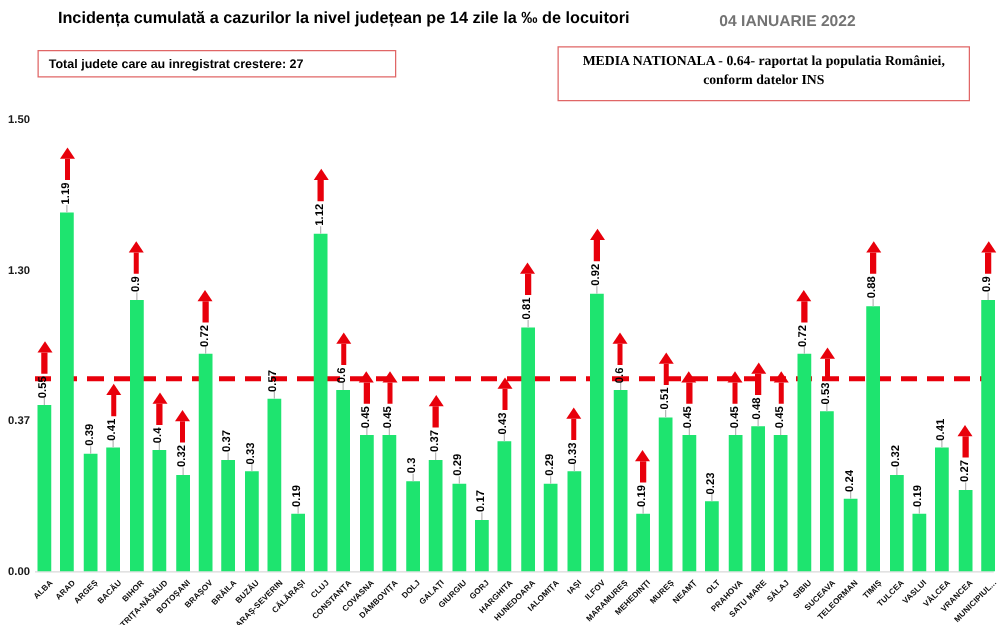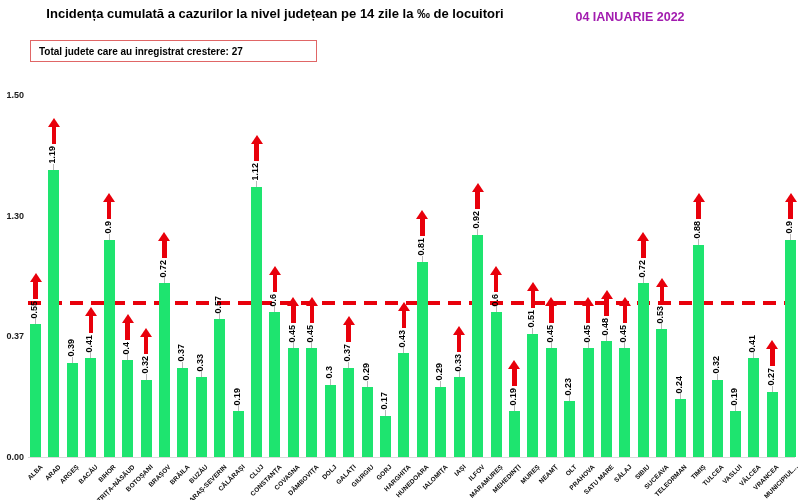--- a/index.html
+++ b/index.html
@@ -6,21 +6,21 @@
   .canvas{
     position:relative;width:800px;height:500px;background:#ffffff;
     font-family:"Liberation Sans","DejaVu Sans",sans-serif;overflow:hidden;
   }
   .chart-title{
     position:absolute;left:30px;top:6px;width:490px;text-align:center;
     font-size:13px;font-weight:bold;color:#000;
   }
   .report-date{
     position:absolute;left:530px;top:10px;width:200px;text-align:center;
-    font-size:12.5px;font-weight:bold;color:#a21caf;
+    font-size:12.5px;font-weight:bold;color:#737373;
   }
   .growth-box{
     position:absolute;left:30px;top:40px;width:287px;height:22px;
     border:1.5px solid #e06666;box-sizing:border-box;
     display:flex;align-items:center;padding-left:8px;
     font-size:10px;font-weight:bold;color:#000;
   }
   .media-box{
     position:absolute;left:446px;top:37px;width:330px;height:44px;
     border:1.5px solid #e06666;box-sizing:border-box;
@@ -55,20 +55,24 @@
   }
 </style>
 </head>
 <body>
 
 <div class="canvas">
   <div class="chart-title">Incidența cumulată a cazurilor la nivel județean pe 14 zile la ‰ de locuitori</div>
   <div class="report-date">04 IANUARIE 2022</div>
   <div class="growth-box">
     <span>Total judete care au inregistrat crestere: 27</span>
+  </div>
+  <div class="media-box">
+    <span>MEDIA NATIONALA - 0.64-  raportat la populatia  României,</span>
+    <span>conform datelor INS</span>
   </div>
   <div class="chart-area">
       <div class="y-tick" style="top: 90px;">1.50</div>
       <div class="y-tick" style="top: 210.667px;">1.30</div>
       <div class="y-tick" style="top: 331.333px;">0.37</div>
       <div class="y-tick" style="top: 452px;">0.00</div>
       <div class="baseline" style="top: 457px;"></div>
       <div class="avg-line" style="top: 301.047px;"></div>
       <div class="bar" style="left: 30px; top: 324.267px; width: 11px; height: 132.733px; background: rgb(30, 228, 111);"></div>
       <div class="connector" style="left: 35px; top: 318.267px; height: 6px;"></div>

